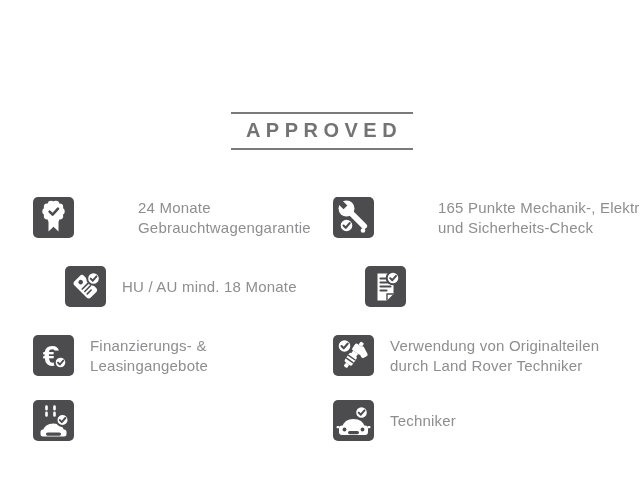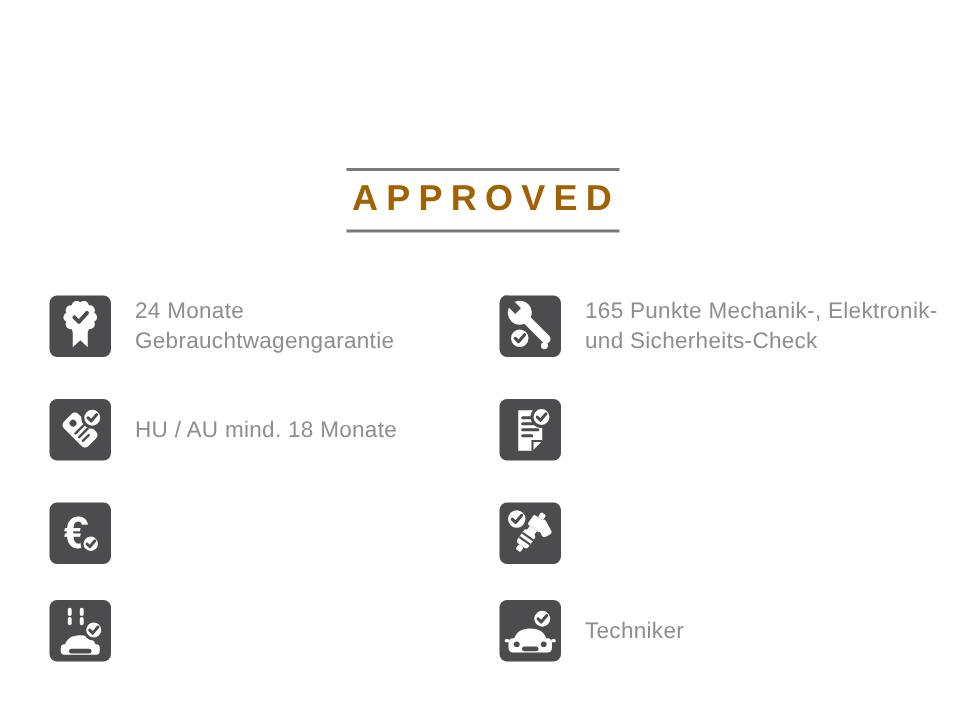--- a/index.html
+++ b/index.html
@@ -13,42 +13,42 @@
   .approved-header{
     position:absolute;
     left:231px; top:112px;
     width:182px;
     border-top:2px solid #7a7a7a;
     border-bottom:2px solid #7a7a7a;
     padding:5px 0 6px 0;
     text-align:center;
   }
   .approved-title{
-    font-size:24px;
+    font-size:20px;
     font-weight:700;
     letter-spacing:5.5px;
-    color:#a16207;
+    color:#737373;
     white-space:nowrap;
     display:inline-block;
     transform:translateX(2px); 
   }
   .benefits{
     position:absolute;
     left:33px; top:197px;
     width:590px;
   }
   .item{
     position:absolute;
     display:flex;
     align-items:center;
   }
   .item.col-left{left:0;}
   .item.col-right{left:300px;justify-content:center;}
-  .item.row-1{top:0;}
-  .item.row-2{top:69px;}
+  .item.row-1{top:0;gap:48px;}
+  .item.row-2{top:69px;margin-left:32px;}
   .item.row-3{top:138px;}
   .item.row-4{top:203px;}
   .tile{
     width:41px;height:41px;
     background:#4c4c4e;
     border-radius:5px;
     flex:0 0 41px;
   }
   .tile svg{display:block;width:41px;height:41px;}
   .item-label{
@@ -114,20 +114,21 @@
   </div>
 
   <div class="item col-left row-3">
     <span class="tile">
       <svg viewBox="0 0 41 41">
         <text x="18" y="30.5" font-size="30" font-weight="bold" fill="#fff" text-anchor="middle" font-family="inherit">€</text>
         <circle cx="27.5" cy="27.5" r="5.8" fill="#fff" stroke="#4c4c4e" stroke-width="2"></circle>
         <path d="M25 27.6 l1.9 1.9 l3.4 -4" stroke="#4c4c4e" stroke-width="1.9" fill="none" stroke-linecap="round" stroke-linejoin="round"></path>
       </svg>
     </span>
+    <span class="item-label">Finanzierungs- &amp; Leasingangebote</span>
   </div>
 
   <div class="item col-left row-4">
     <span class="tile">
       <svg viewBox="0 0 41 41">
         <g stroke="#fff" stroke-width="2.6" stroke-dasharray="2.8 3.4" stroke-linecap="round">
           <line x1="13.5" y1="6.5" x2="13.5" y2="18"></line>
           <line x1="21.5" y1="6.5" x2="21.5" y2="18"></line>
         </g>
         <path d="M10 31 q1.5 -7.5 10.5 -7.5 q9 0 10.5 7.5 z" fill="#fff"></path>
@@ -188,20 +189,22 @@
           </g>
           <g stroke="#4c4c4e" stroke-width="1.4">
             <line x1="15.5" y1="23" x2="24.5" y2="23"></line>
             <line x1="15.5" y1="26.5" x2="24.5" y2="26.5"></line>
           </g>
         </g>
         <circle cx="11.5" cy="11" r="6.8" fill="#fff" stroke="#4c4c4e" stroke-width="2"></circle>
         <path d="M8.5 11.1 l2.2 2.2 l4 -4.7" stroke="#4c4c4e" stroke-width="2.1" fill="none" stroke-linecap="round" stroke-linejoin="round"></path>
       </svg>
     </span>
+    <span class="item-label">Verwendung von Originalteilen
+durch Land Rover Techniker</span>
   </div>
 
   <div class="item col-right row-4">
     <span class="tile">
       <svg viewBox="0 0 41 41">
         <path d="M9.5 27 q1.5 -8 11 -8 q9.5 0 11 8 z" fill="#fff"></path>
         <rect x="6" y="25.5" width="29" height="9.5" rx="3" fill="#fff"></rect>
         <rect x="3.5" y="26" width="3" height="2.2" rx="1" fill="#fff"></rect>
         <rect x="34.5" y="26" width="3" height="2.2" rx="1" fill="#fff"></rect>
         <circle cx="11.5" cy="29.5" r="1.9" fill="#4c4c4e"></circle>

